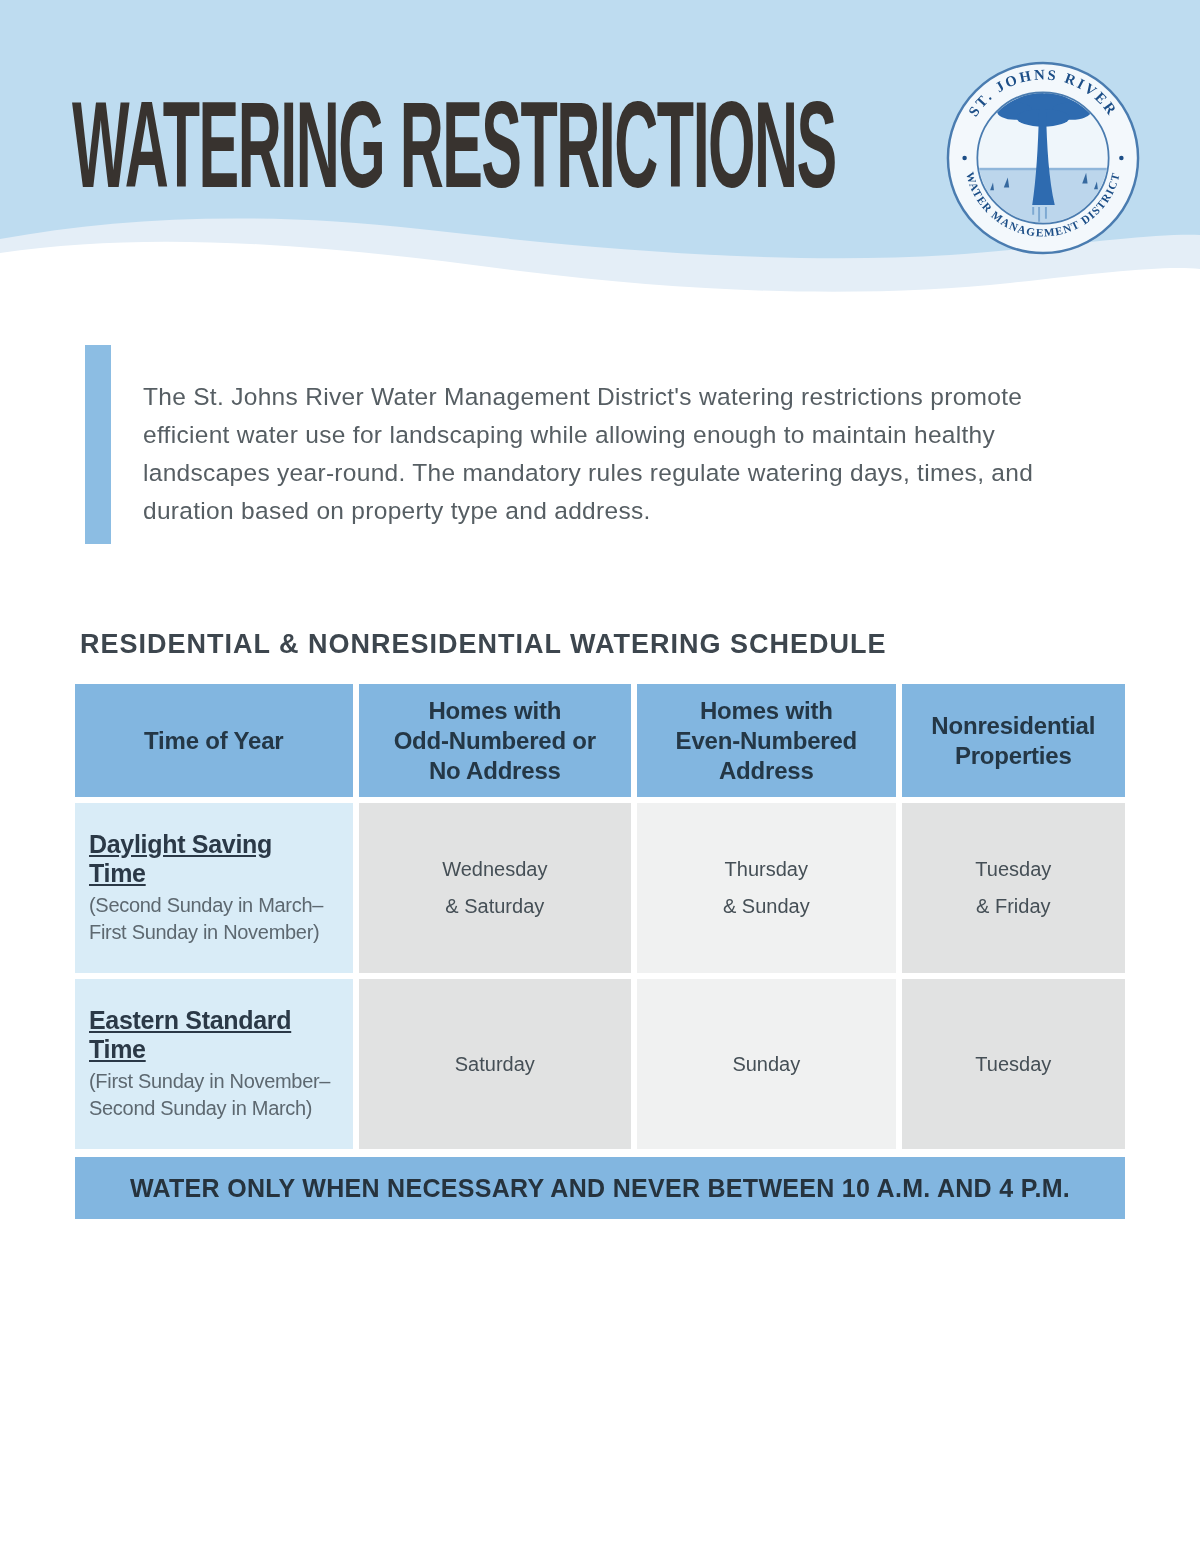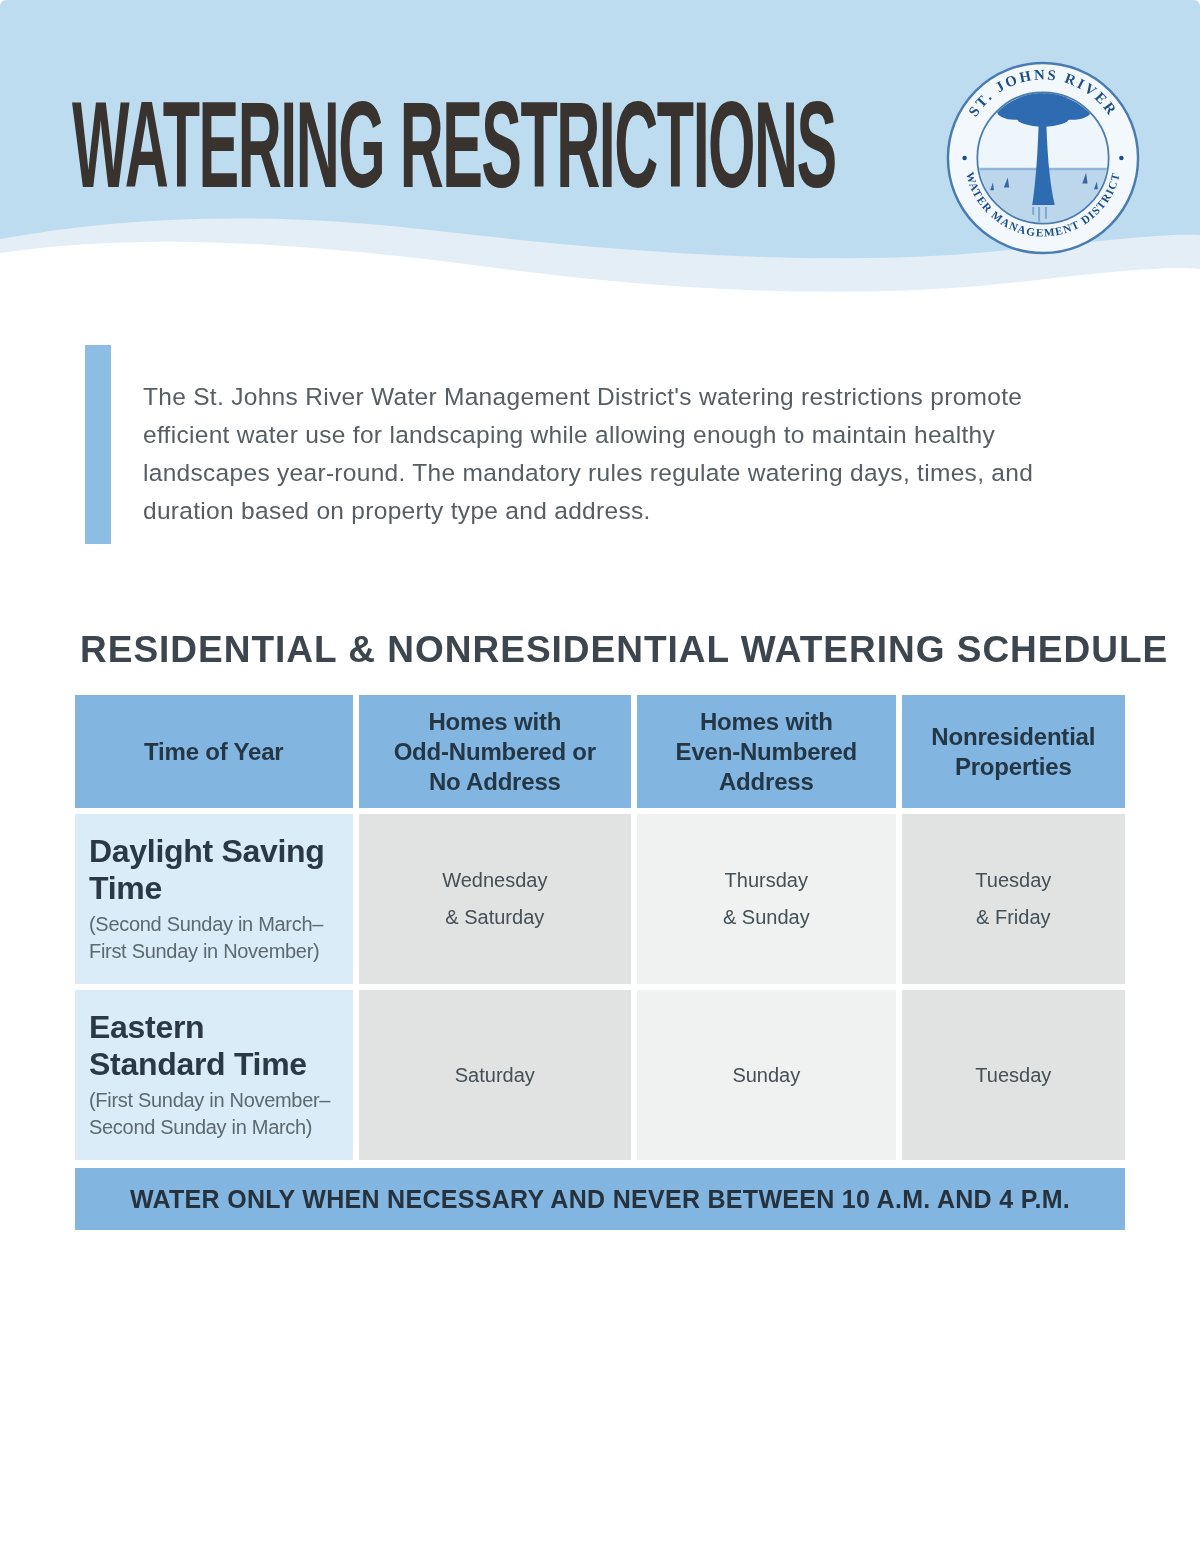--- a/index.html
+++ b/index.html
@@ -5,21 +5,20 @@
   * { margin: 0; padding: 0; box-sizing: border-box; }
   html, body { background: #ffffff; }
   .page {
     position: relative;
     width: 1200px;
     height: 1553px;
     margin: 0 auto;
     background: #ffffff;
     font-family: "Liberation Sans", sans-serif;
     overflow: hidden;
-    border-radius: 6px;
   }
 
   
   .header {
     position: relative;
     width: 100%;
     height: 315px;
     background: #bedcf0;
   }
   .waves {
@@ -75,21 +74,21 @@
     padding: 33px 0 14px 0;
     font-size: 24.5px;
     line-height: 38px;
     letter-spacing: 0.3px;
     color: #565e63;
   }
 
   
   .schedule-heading {
     margin: 85px 0 0 80px;
-    font-size: 37px;
+    font-size: 27px;
     font-weight: 700;
     letter-spacing: 1px;
     color: #3d464e;
   }
   .schedule-table {
     margin: 24px 75px 0 75px;
     display: grid;
     grid-template-columns: 277fr 272fr 258fr 223fr;
     grid-auto-rows: auto;
     gap: 6px;
@@ -112,24 +111,25 @@
   .td-period {
     background: #d9ecf7;
     height: 170px;
     display: flex;
     flex-direction: column;
     justify-content: center;
     padding: 0 18px 0 14px;
   }
   .period-title {
     font-weight: 700;
-    font-size: 32px;
+    font-size: 25px;
     letter-spacing: -0.3px;
     color: #2b3947;
     margin-bottom: 4px;
+    text-decoration: underline;
   }
   .period-detail {
     font-size: 20px;
     line-height: 27px;
     letter-spacing: -0.3px;
     color: #5d6870;
     white-space: pre-line;
   }
   .td-day {
     height: 170px;

